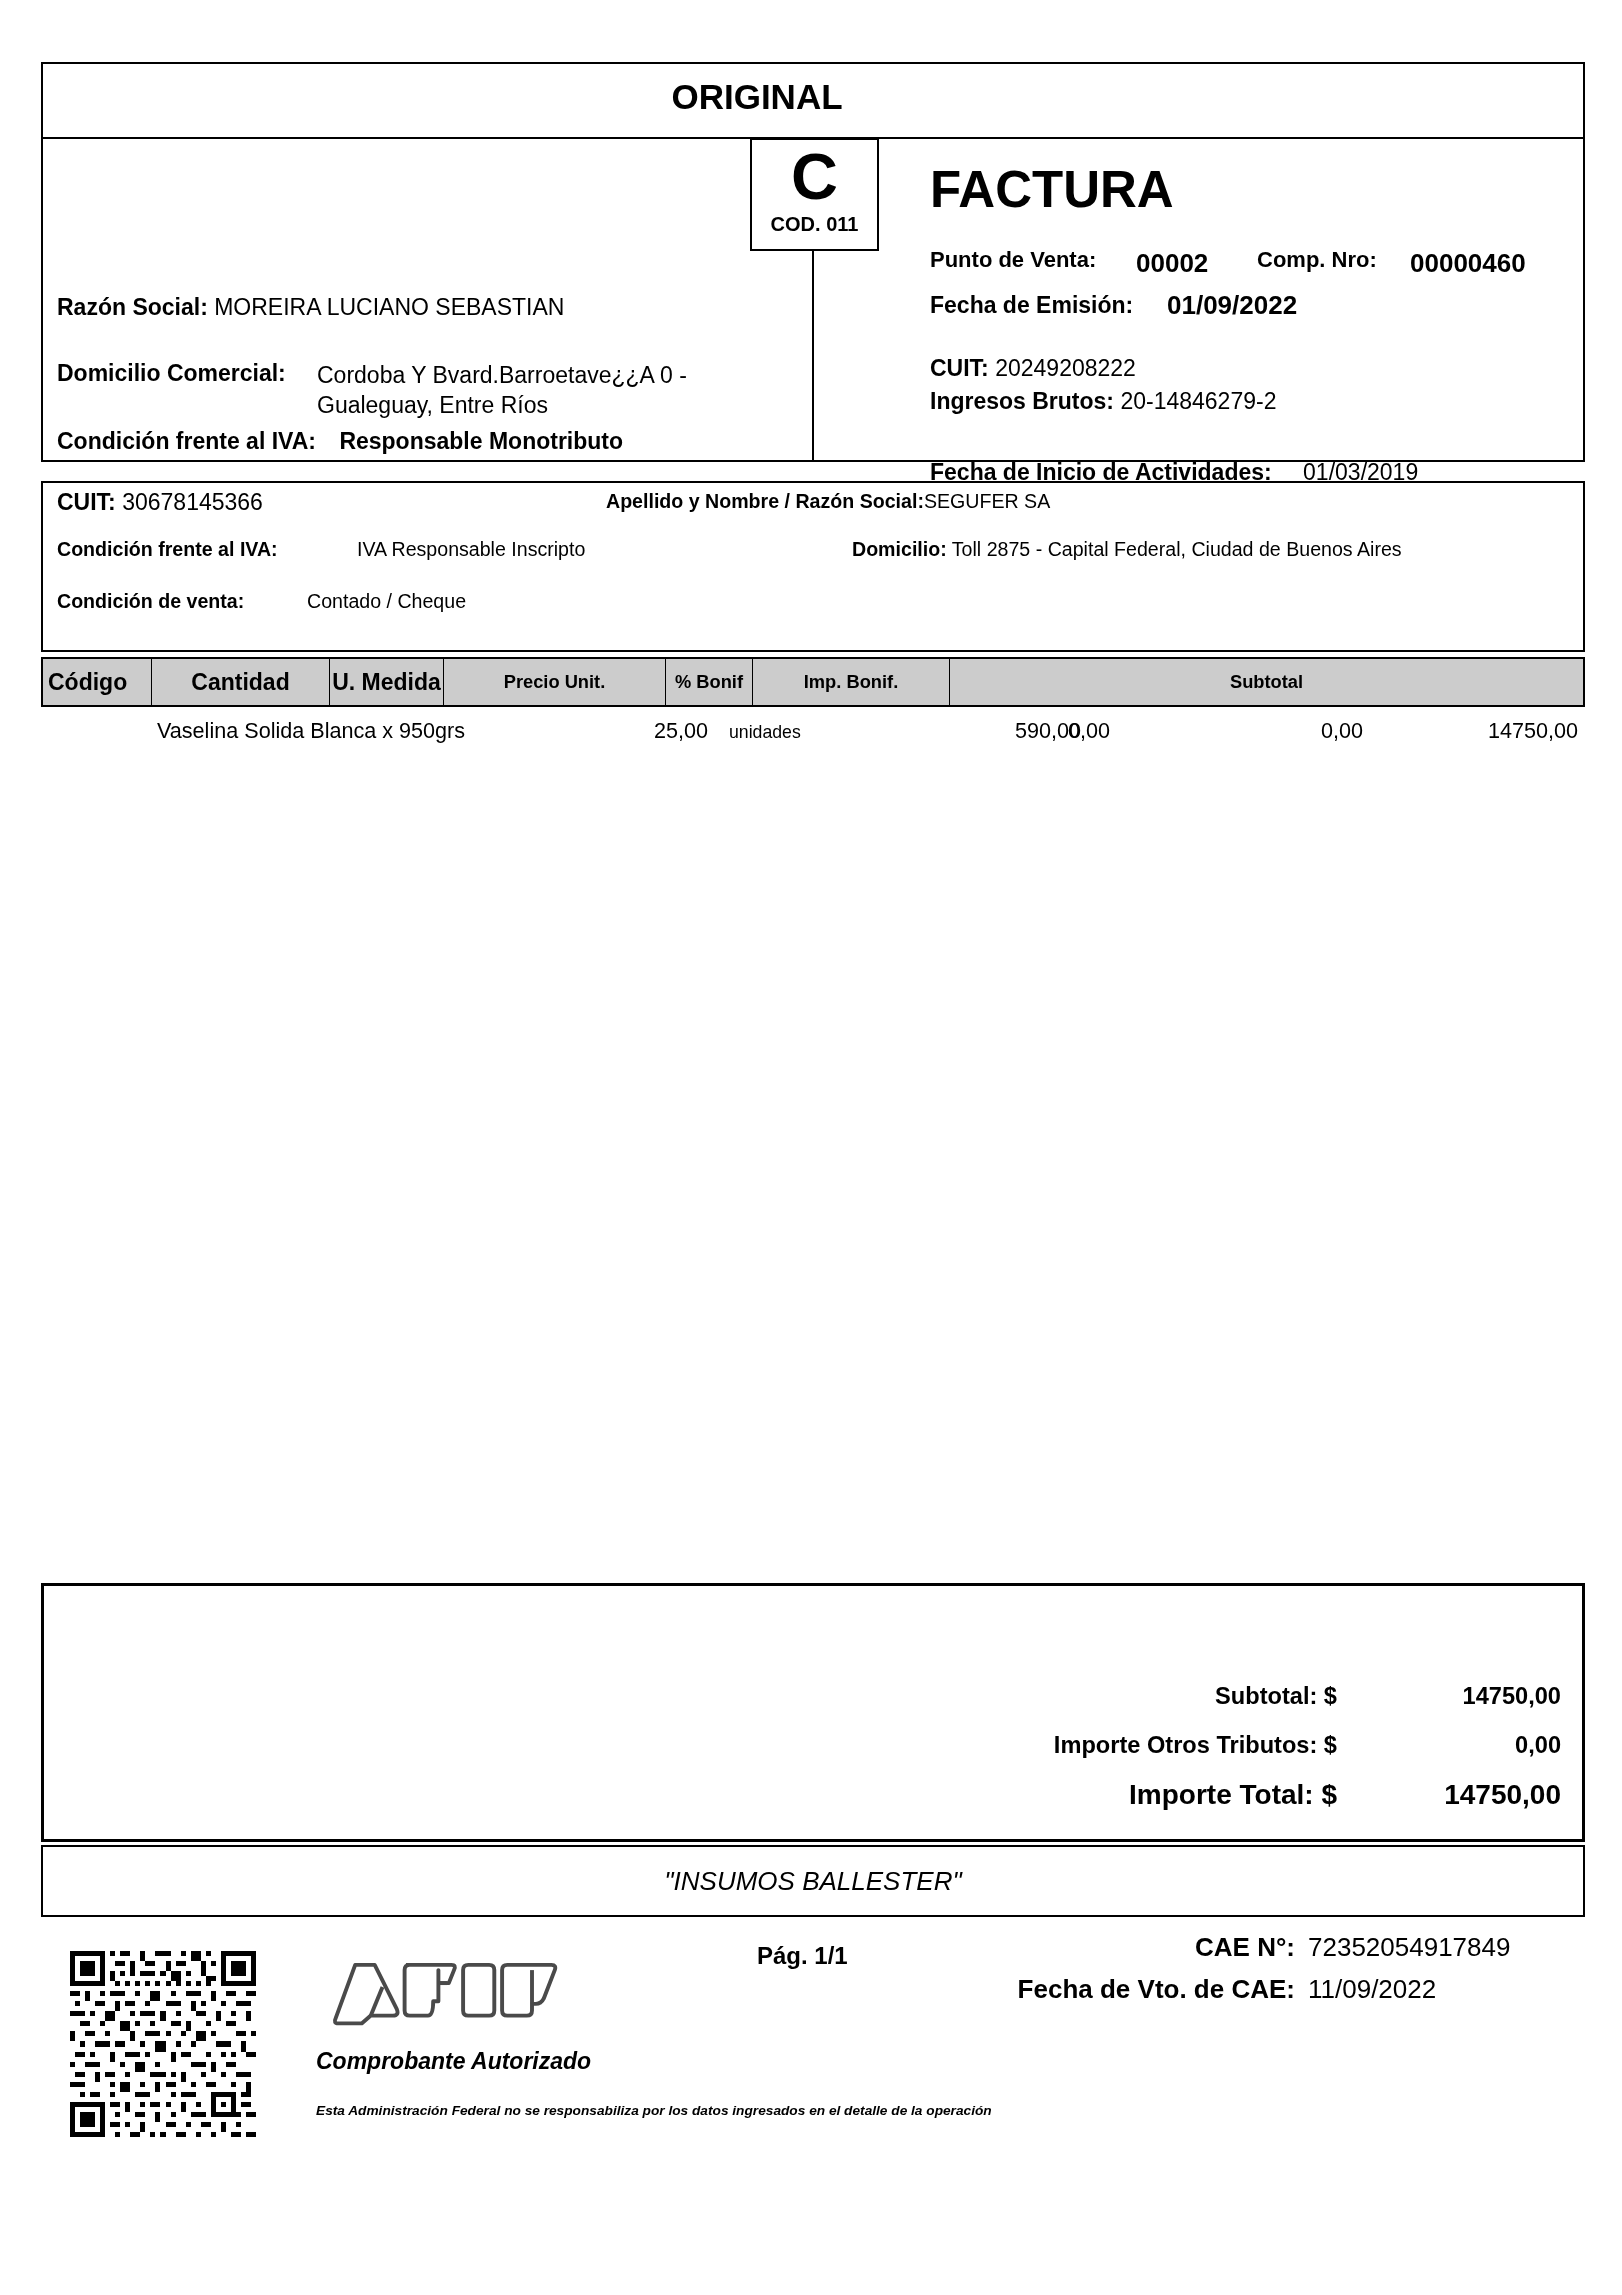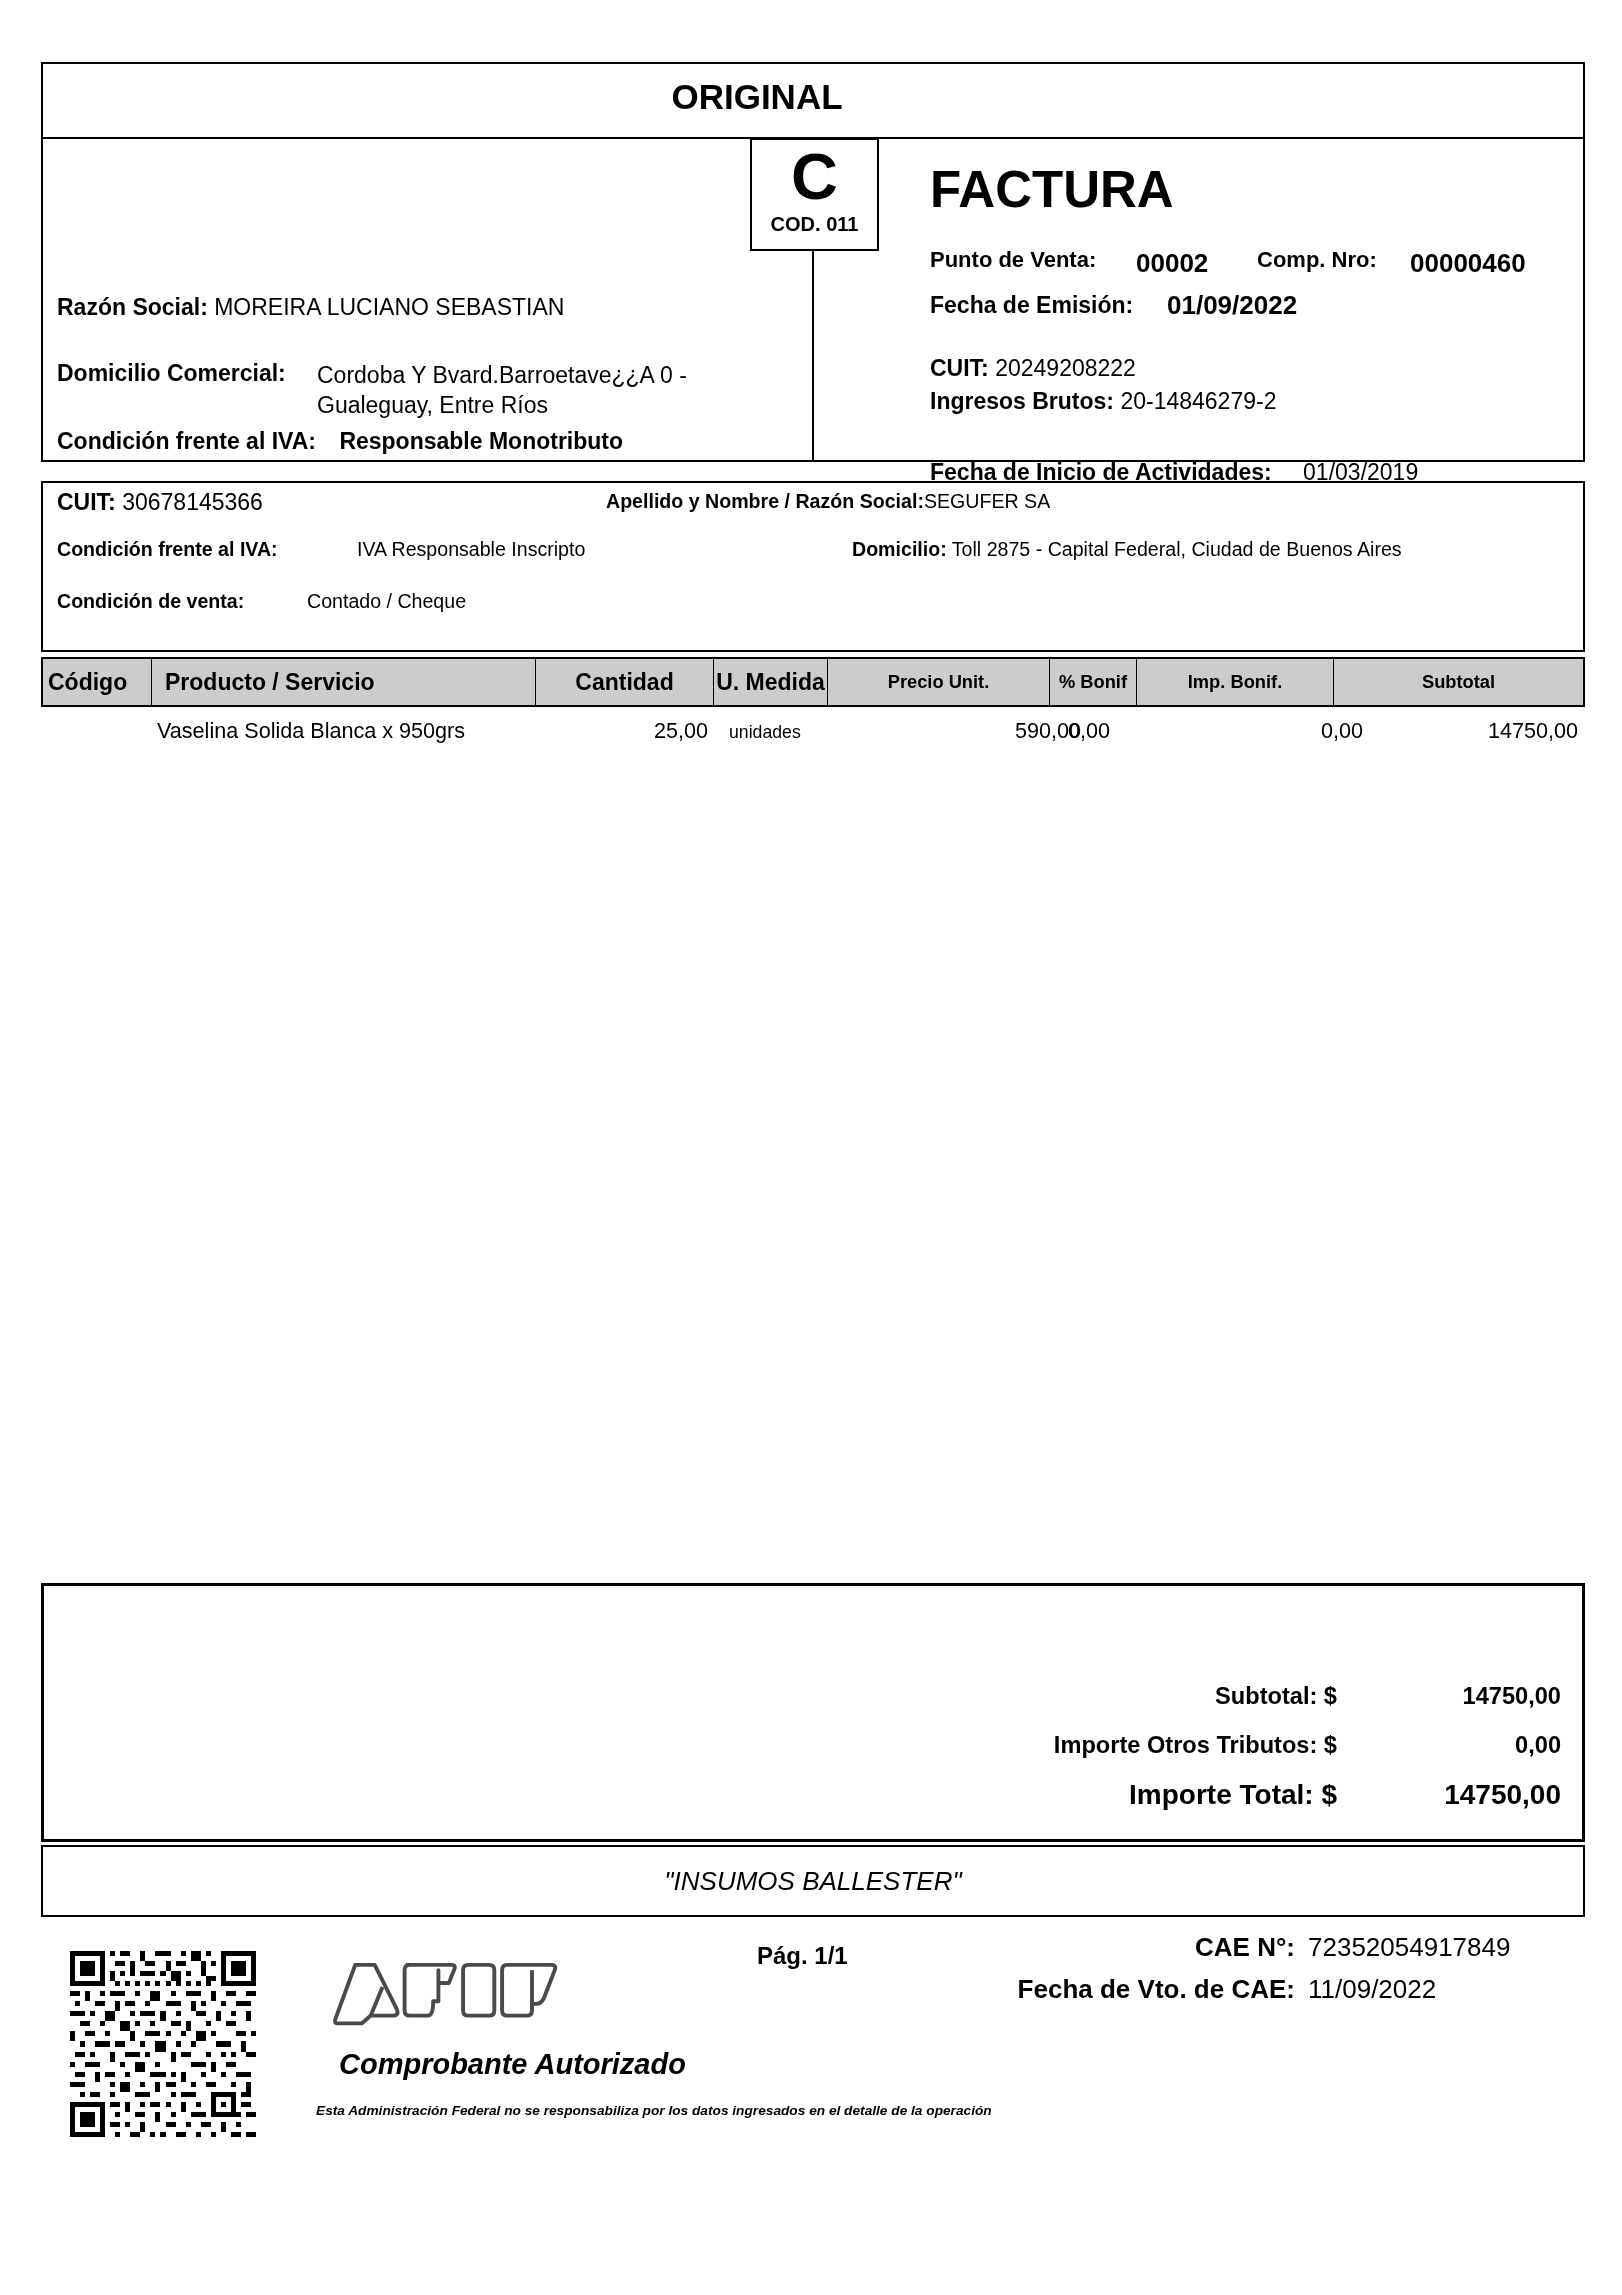--- a/index.html
+++ b/index.html
@@ -95,21 +95,20 @@
 <div class="abs nowrap" style="left:357px; top:538px; font-size:19.6px;">IVA Responsable Inscripto</div>
 <div class="abs nowrap" style="left:852px; top:538px; font-size:19.6px;">
   <span class="b">Domicilio:</span>
   <span>Toll 2875 - Capital Federal, Ciudad de Buenos Aires</span>
 </div>
 <div class="abs b nowrap" style="left:57px; top:590px; font-size:19.6px;">Condición de venta:</div>
 <div class="abs nowrap" style="left:307px; top:590px; font-size:19.6px;">Contado / Cheque</div>
 
 <div id="th">
   <div class="c" style="width:109px; padding-left:5px; font-size:23px;">Código</div>
-  <div class="c" style="width:384px; padding-left:13px; font-size:23px;">Producto / Servicio</div>
   <div class="c" style="width:178px; justify-content:center; font-size:23px;">Cantidad</div>
   <div class="c" style="width:114px; justify-content:center; font-size:23px;">U. Medida</div>
   <div class="c" style="width:222px; justify-content:center; font-size:18.3px;">Precio Unit.</div>
   <div class="c" style="width:87px; justify-content:center; font-size:18.3px;">% Bonif</div>
   <div class="c" style="width:197px; justify-content:center; font-size:18.3px;">Imp. Bonif.</div>
   <div class="c" style="flex:1; justify-content:center; font-size:18.3px;">Subtotal</div>
 </div>
 
 <div class="abs" style="left:41px; top:718px; width:1544px; height:33px;">
   <div class="abs nowrap" style="left:116px; top:0; font-size:21.6px;">Vaselina Solida Blanca x 950grs</div>
@@ -181,21 +180,21 @@
     <path d="M126 6 L196 6 Q204 6 200 14 L192 34 L176 34 L176 14 L176 62 L168 62 Q168 84 160 84 L132 84 Q124 84 124 76 L124 14 Q124 6 132 6"></path>
     <path d="M176 34 L190 34"></path>
 
     <path d="M222 6 L254 6 Q262 6 262 14 L262 76 Q262 84 254 84 L222 84 Q214 84 214 76 L214 14 Q214 6 222 6 Z"></path>
 
     <path d="M282 6 L350 6 Q358 6 355 14 L338 58 Q334 66 326 66 L320 66 L320 76 Q320 84 312 84 L282 84 Q274 84 274 76 L274 14 Q274 6 282 6 Z"></path>
     <path d="M320 14 L320 66"></path>
   </g>
 </svg>
 
-<div class="abs b i nowrap" style="left:316px; top:2048px; font-size:29px;margin-left:23px;">Comprobante Autorizado</div>
+<div class="abs b i nowrap" style="left:316px; top:2048px; font-size:23px;">Comprobante Autorizado</div>
 <div class="abs b i nowrap" style="left:316px; top:2103px; font-size:13.7px;">Esta Administración Federal no se responsabiliza por los datos ingresados en el detalle de la operación</div>
 
 <div class="abs b nowrap" style="left:757px; top:1942px; font-size:24px;">Pág. 1/1</div>
 
 <div class="abs b nowrap" style="left:981px; width:314px; top:1932px; font-size:26px; text-align:right;">CAE N°:</div>
 <div class="abs nowrap" style="left:1308px; top:1932px; font-size:26px;">72352054917849</div>
 <div class="abs b nowrap" style="left:916px; width:379px; top:1974px; font-size:26px; text-align:right;">Fecha de Vto. de CAE:</div>
 <div class="abs nowrap" style="left:1308px; top:1974px; font-size:26px;">11/09/2022</div>
 
 

